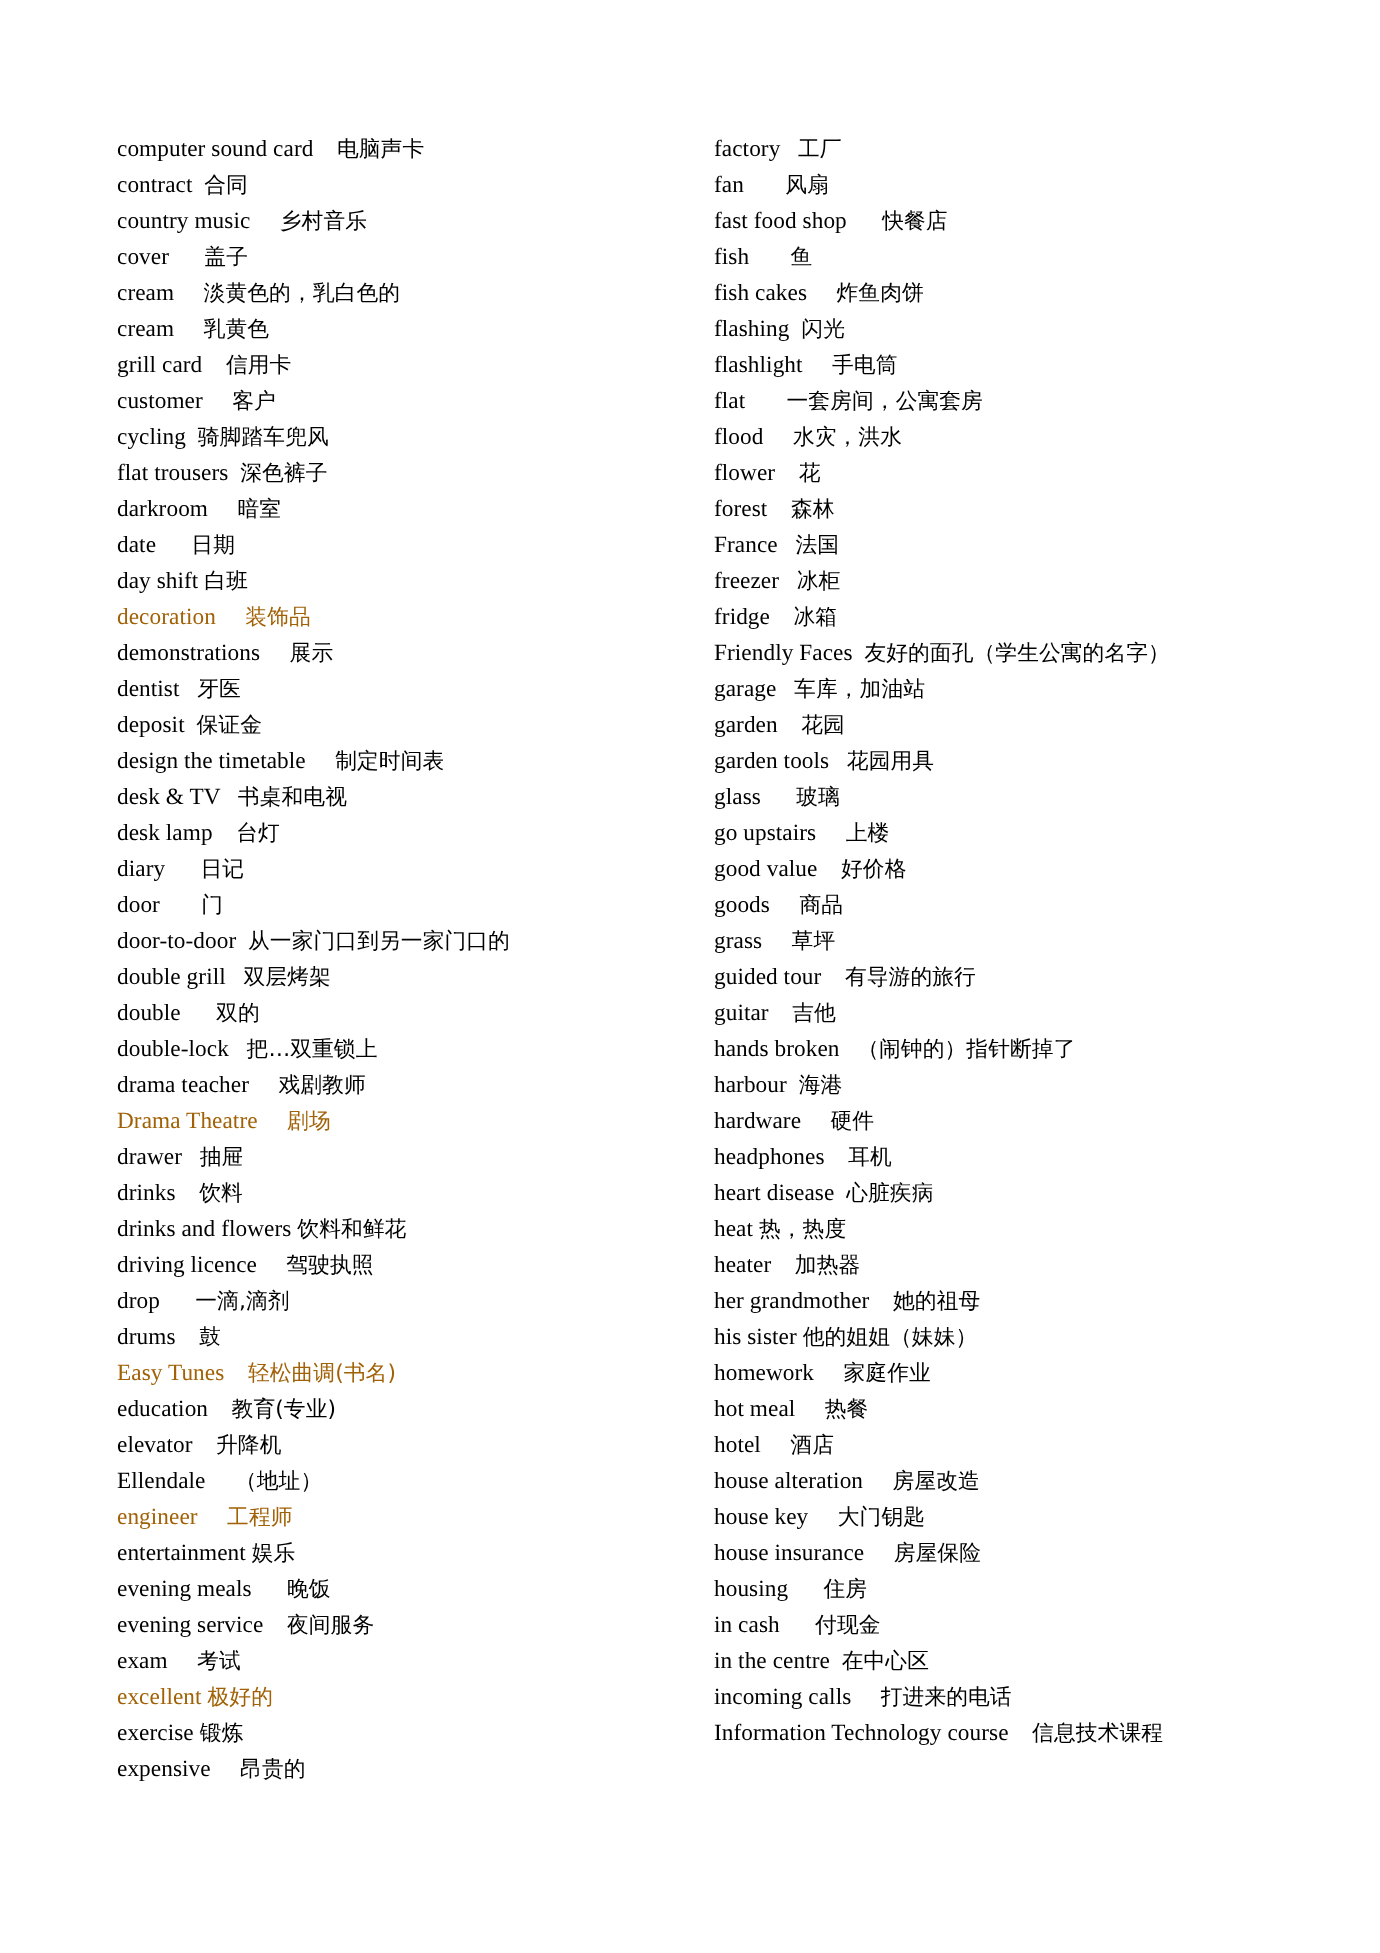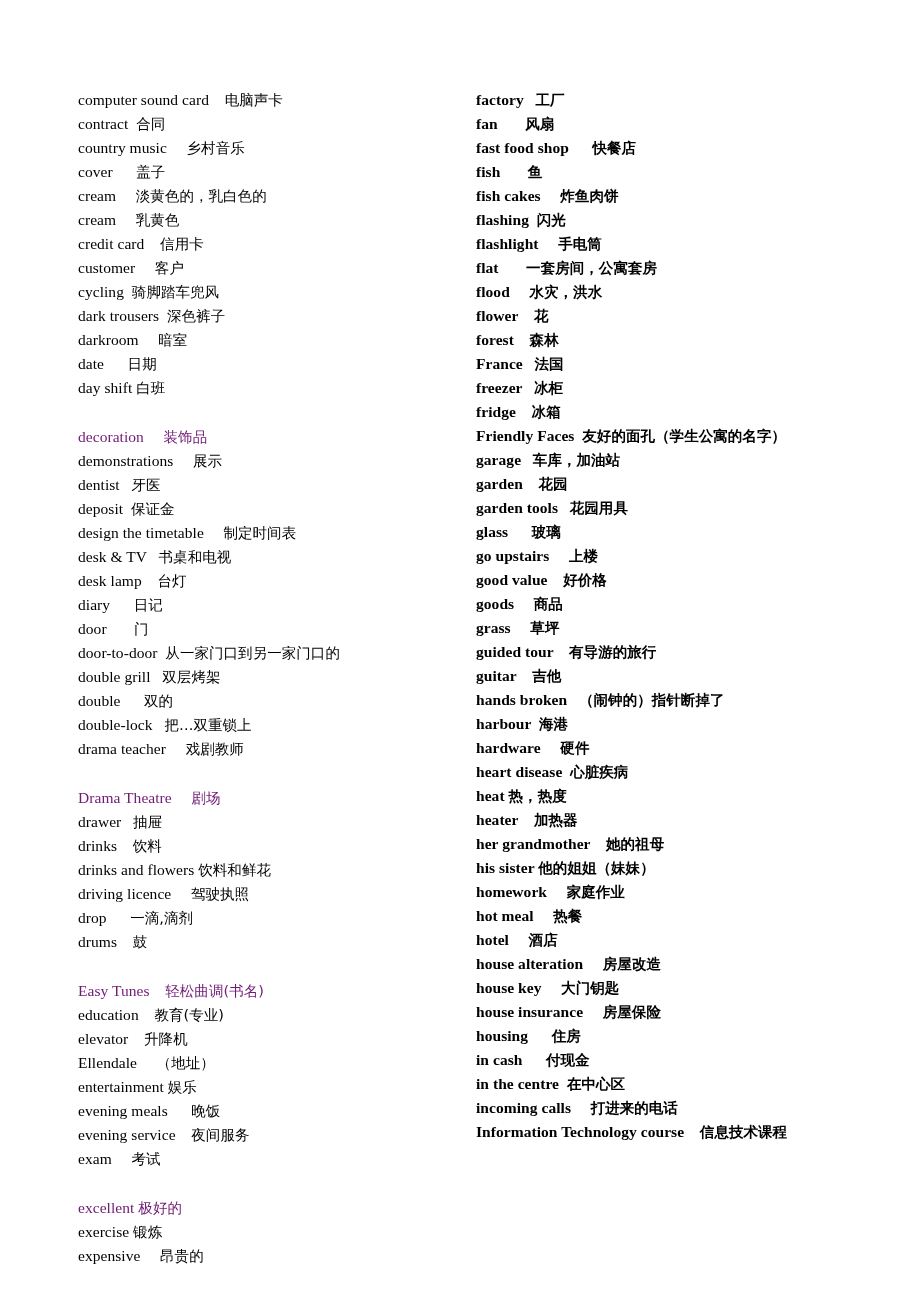--- a/index.html
+++ b/index.html
@@ -30,54 +30,54 @@
     width: 920px;
     display: flex;
     flex-direction: row;
     align-items: flex-start;
   }
   .column {
     display: flex;
     flex-direction: column;
   }
   .column.left  { width: 399px; padding-left: 78px; box-sizing: border-box; }
-  .column.right { width: 521px; padding-left: 77px; box-sizing: border-box; font-weight: bold; }
+  .column.right { width: 521px; padding-left: 77px; box-sizing: border-box; }
 
   .entry {
     height: 24px;
     line-height: 24px;
     font-size: 15.5px;
     white-space: pre;
     color: #000000;
     letter-spacing: 0.05px;
   }
-  .entry.blue { color: #701a75; margin-top: 25px; }
+  .entry.blue { color: #a16207; }
   .entry .term { }
   .entry .gap  { }
   .entry .gloss {
     font-family: "DejaVu Sans", "Liberation Sans", sans-serif;
     font-size: 14.5px;
   }
 </style>
 </head>
 <body>
 
 <div id="page">
   <div class="columns">
     <div class="column left" id="col-left">
         <div class="entry"><span class="term">computer sound card</span><span class="gap">    </span><span class="gloss">电脑声卡</span></div>
         <div class="entry"><span class="term">contract</span><span class="gap">  </span><span class="gloss">合同</span></div>
         <div class="entry"><span class="term">country music</span><span class="gap">     </span><span class="gloss">乡村音乐</span></div>
         <div class="entry"><span class="term">cover</span><span class="gap">      </span><span class="gloss">盖子</span></div>
         <div class="entry"><span class="term">cream</span><span class="gap">     </span><span class="gloss">淡黄色的，乳白色的</span></div>
         <div class="entry"><span class="term">cream</span><span class="gap">     </span><span class="gloss">乳黄色</span></div>
-        <div class="entry"><span class="term">credit card</span><span class="gap">    </span><span class="gloss">信用卡</span></div>
+        <div class="entry"><span class="term">grill card</span><span class="gap">    </span><span class="gloss">信用卡</span></div>
         <div class="entry"><span class="term">customer</span><span class="gap">     </span><span class="gloss">客户</span></div>
         <div class="entry"><span class="term">cycling</span><span class="gap">  </span><span class="gloss">骑脚踏车兜风</span></div>
-        <div class="entry"><span class="term">dark trousers</span><span class="gap">  </span><span class="gloss">深色裤子</span></div>
+        <div class="entry"><span class="term">flat trousers</span><span class="gap">  </span><span class="gloss">深色裤子</span></div>
         <div class="entry"><span class="term">darkroom</span><span class="gap">     </span><span class="gloss">暗室</span></div>
         <div class="entry"><span class="term">date</span><span class="gap">      </span><span class="gloss">日期</span></div>
         <div class="entry"><span class="term">day shift</span><span class="gap"> </span><span class="gloss">白班</span></div>
         <div class="entry blue"><span class="term">decoration</span><span class="gap">     </span><span class="gloss">装饰品</span></div>
         <div class="entry"><span class="term">demonstrations</span><span class="gap">     </span><span class="gloss">展示</span></div>
         <div class="entry"><span class="term">dentist</span><span class="gap">   </span><span class="gloss">牙医</span></div>
         <div class="entry"><span class="term">deposit</span><span class="gap">  </span><span class="gloss">保证金</span></div>
         <div class="entry"><span class="term">design the timetable</span><span class="gap">     </span><span class="gloss">制定时间表</span></div>
         <div class="entry"><span class="term">desk &amp; TV</span><span class="gap">   </span><span class="gloss">书桌和电视</span></div>
         <div class="entry"><span class="term">desk lamp</span><span class="gap">    </span><span class="gloss">台灯</span></div>
@@ -92,20 +92,21 @@
         <div class="entry"><span class="term">drawer</span><span class="gap">   </span><span class="gloss">抽屉</span></div>
         <div class="entry"><span class="term">drinks</span><span class="gap">    </span><span class="gloss">饮料</span></div>
         <div class="entry"><span class="term">drinks and flowers</span><span class="gap"> </span><span class="gloss">饮料和鲜花</span></div>
         <div class="entry"><span class="term">driving licence</span><span class="gap">     </span><span class="gloss">驾驶执照</span></div>
         <div class="entry"><span class="term">drop</span><span class="gap">      </span><span class="gloss">一滴,滴剂</span></div>
         <div class="entry"><span class="term">drums</span><span class="gap">    </span><span class="gloss">鼓</span></div>
         <div class="entry blue"><span class="term">Easy Tunes</span><span class="gap">    </span><span class="gloss">轻松曲调(书名)</span></div>
         <div class="entry"><span class="term">education</span><span class="gap">    </span><span class="gloss">教育(专业)</span></div>
         <div class="entry"><span class="term">elevator</span><span class="gap">    </span><span class="gloss">升降机</span></div>
         <div class="entry"><span class="term">Ellendale</span><span class="gap">     </span><span class="gloss">（地址）</span></div>
+        <div class="entry blue"><span class="term">engineer</span><span class="gap">     </span><span class="gloss">工程师</span></div>
         <div class="entry"><span class="term">entertainment</span><span class="gap"> </span><span class="gloss">娱乐</span></div>
         <div class="entry"><span class="term">evening meals</span><span class="gap">      </span><span class="gloss">晚饭</span></div>
         <div class="entry"><span class="term">evening service</span><span class="gap">    </span><span class="gloss">夜间服务</span></div>
         <div class="entry"><span class="term">exam</span><span class="gap">     </span><span class="gloss">考试</span></div>
         <div class="entry blue"><span class="term">excellent</span><span class="gap"> </span><span class="gloss">极好的</span></div>
         <div class="entry"><span class="term">exercise</span><span class="gap"> </span><span class="gloss">锻炼</span></div>
         <div class="entry"><span class="term">expensive</span><span class="gap">     </span><span class="gloss">昂贵的</span></div>
       </div>
     <div class="column right" id="col-right">
         <div class="entry"><span class="term">factory</span><span class="gap">   </span><span class="gloss">工厂</span></div>
@@ -129,20 +130,21 @@
         <div class="entry"><span class="term">glass</span><span class="gap">      </span><span class="gloss">玻璃</span></div>
         <div class="entry"><span class="term">go upstairs</span><span class="gap">     </span><span class="gloss">上楼</span></div>
         <div class="entry"><span class="term">good value</span><span class="gap">    </span><span class="gloss">好价格</span></div>
         <div class="entry"><span class="term">goods</span><span class="gap">     </span><span class="gloss">商品</span></div>
         <div class="entry"><span class="term">grass</span><span class="gap">     </span><span class="gloss">草坪</span></div>
         <div class="entry"><span class="term">guided tour</span><span class="gap">    </span><span class="gloss">有导游的旅行</span></div>
         <div class="entry"><span class="term">guitar</span><span class="gap">    </span><span class="gloss">吉他</span></div>
         <div class="entry"><span class="term">hands broken</span><span class="gap">   </span><span class="gloss">（闹钟的）指针断掉了</span></div>
         <div class="entry"><span class="term">harbour</span><span class="gap">  </span><span class="gloss">海港</span></div>
         <div class="entry"><span class="term">hardware</span><span class="gap">     </span><span class="gloss">硬件</span></div>
+        <div class="entry"><span class="term">headphones</span><span class="gap">    </span><span class="gloss">耳机</span></div>
         <div class="entry"><span class="term">heart disease</span><span class="gap">  </span><span class="gloss">心脏疾病</span></div>
         <div class="entry"><span class="term">heat</span><span class="gap"> </span><span class="gloss">热，热度</span></div>
         <div class="entry"><span class="term">heater</span><span class="gap">    </span><span class="gloss">加热器</span></div>
         <div class="entry"><span class="term">her grandmother</span><span class="gap">    </span><span class="gloss">她的祖母</span></div>
         <div class="entry"><span class="term">his sister</span><span class="gap"> </span><span class="gloss">他的姐姐（妹妹）</span></div>
         <div class="entry"><span class="term">homework</span><span class="gap">     </span><span class="gloss">家庭作业</span></div>
         <div class="entry"><span class="term">hot meal</span><span class="gap">     </span><span class="gloss">热餐</span></div>
         <div class="entry"><span class="term">hotel</span><span class="gap">     </span><span class="gloss">酒店</span></div>
         <div class="entry"><span class="term">house alteration</span><span class="gap">     </span><span class="gloss">房屋改造</span></div>
         <div class="entry"><span class="term">house key</span><span class="gap">     </span><span class="gloss">大门钥匙</span></div>

